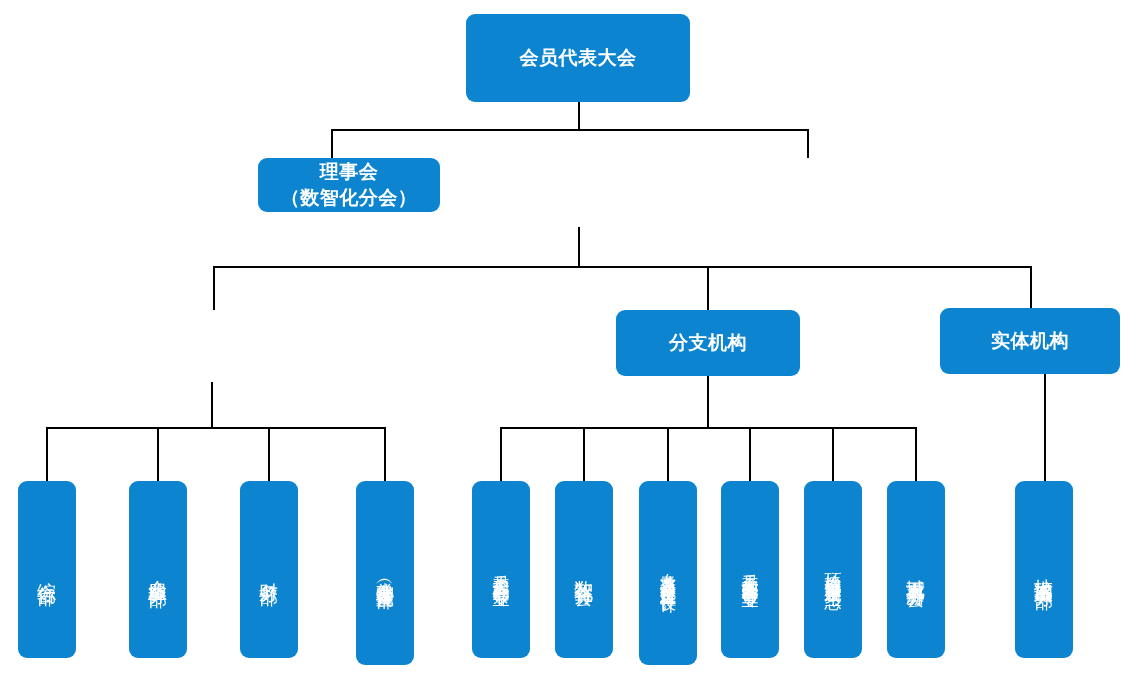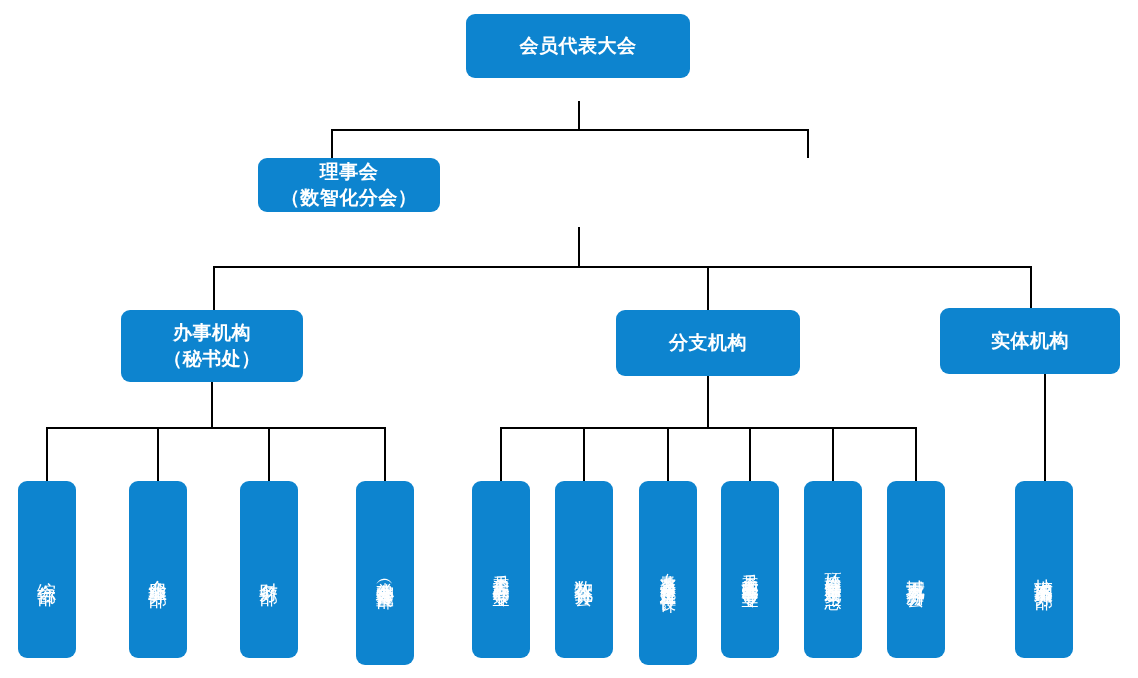--- a/index.html
+++ b/index.html
@@ -90,34 +90,30 @@
   <div class="ln h" style="left:500px;top:427px;width:416px;"></div>
   <div class="ln v" style="left:500px;top:427px;height:54px;"></div>
   <div class="ln v" style="left:583px;top:427px;height:54px;"></div>
   <div class="ln v" style="left:667px;top:427px;height:54px;"></div>
   <div class="ln v" style="left:749px;top:427px;height:54px;"></div>
   <div class="ln v" style="left:832px;top:427px;height:54px;"></div>
   <div class="ln v" style="left:915px;top:427px;height:54px;"></div>
 
   <div class="ln v" style="left:1044px;top:374px;height:107px;"></div>
 
-  <div class="node h-node" style="left:466px;top:14px;width:224px;height:64px;flex-direction:column;">
+  <div class="node h-node" style="left:466px;top:14px;width:224px;height:88px;flex-direction:column;">
     <span class="ln1">会员代表大会</span>
   </div>
 
   <div class="node h-node" style="left:258px;top:158px;width:182px;height:54px;flex-direction:column;">
     <span class="ln1">理事会</span>
     <span class="ln2">（数智化分会）</span>
   </div>
 
 
-  <div class="node h-node" style="left:121px;top:310px;width:182px;height:72px;flex-direction:column;">
-    <span class="ln1">办事机构</span>
-    <span class="ln2">（秘书处）</span>
-  </div>
 
   <div class="node h-node" style="left:940px;top:308px;width:180px;height:66px;">
     <span class="ln1">实体机构</span>
   </div>
 
   <div class="node h-node" style="left:616px;top:310px;width:184px;height:66px;">
     <span class="ln1">分支机构</span>
   </div>
 
   <div class="node v-node" style="left:18px;top:481px;width:58px;height:177px;">

